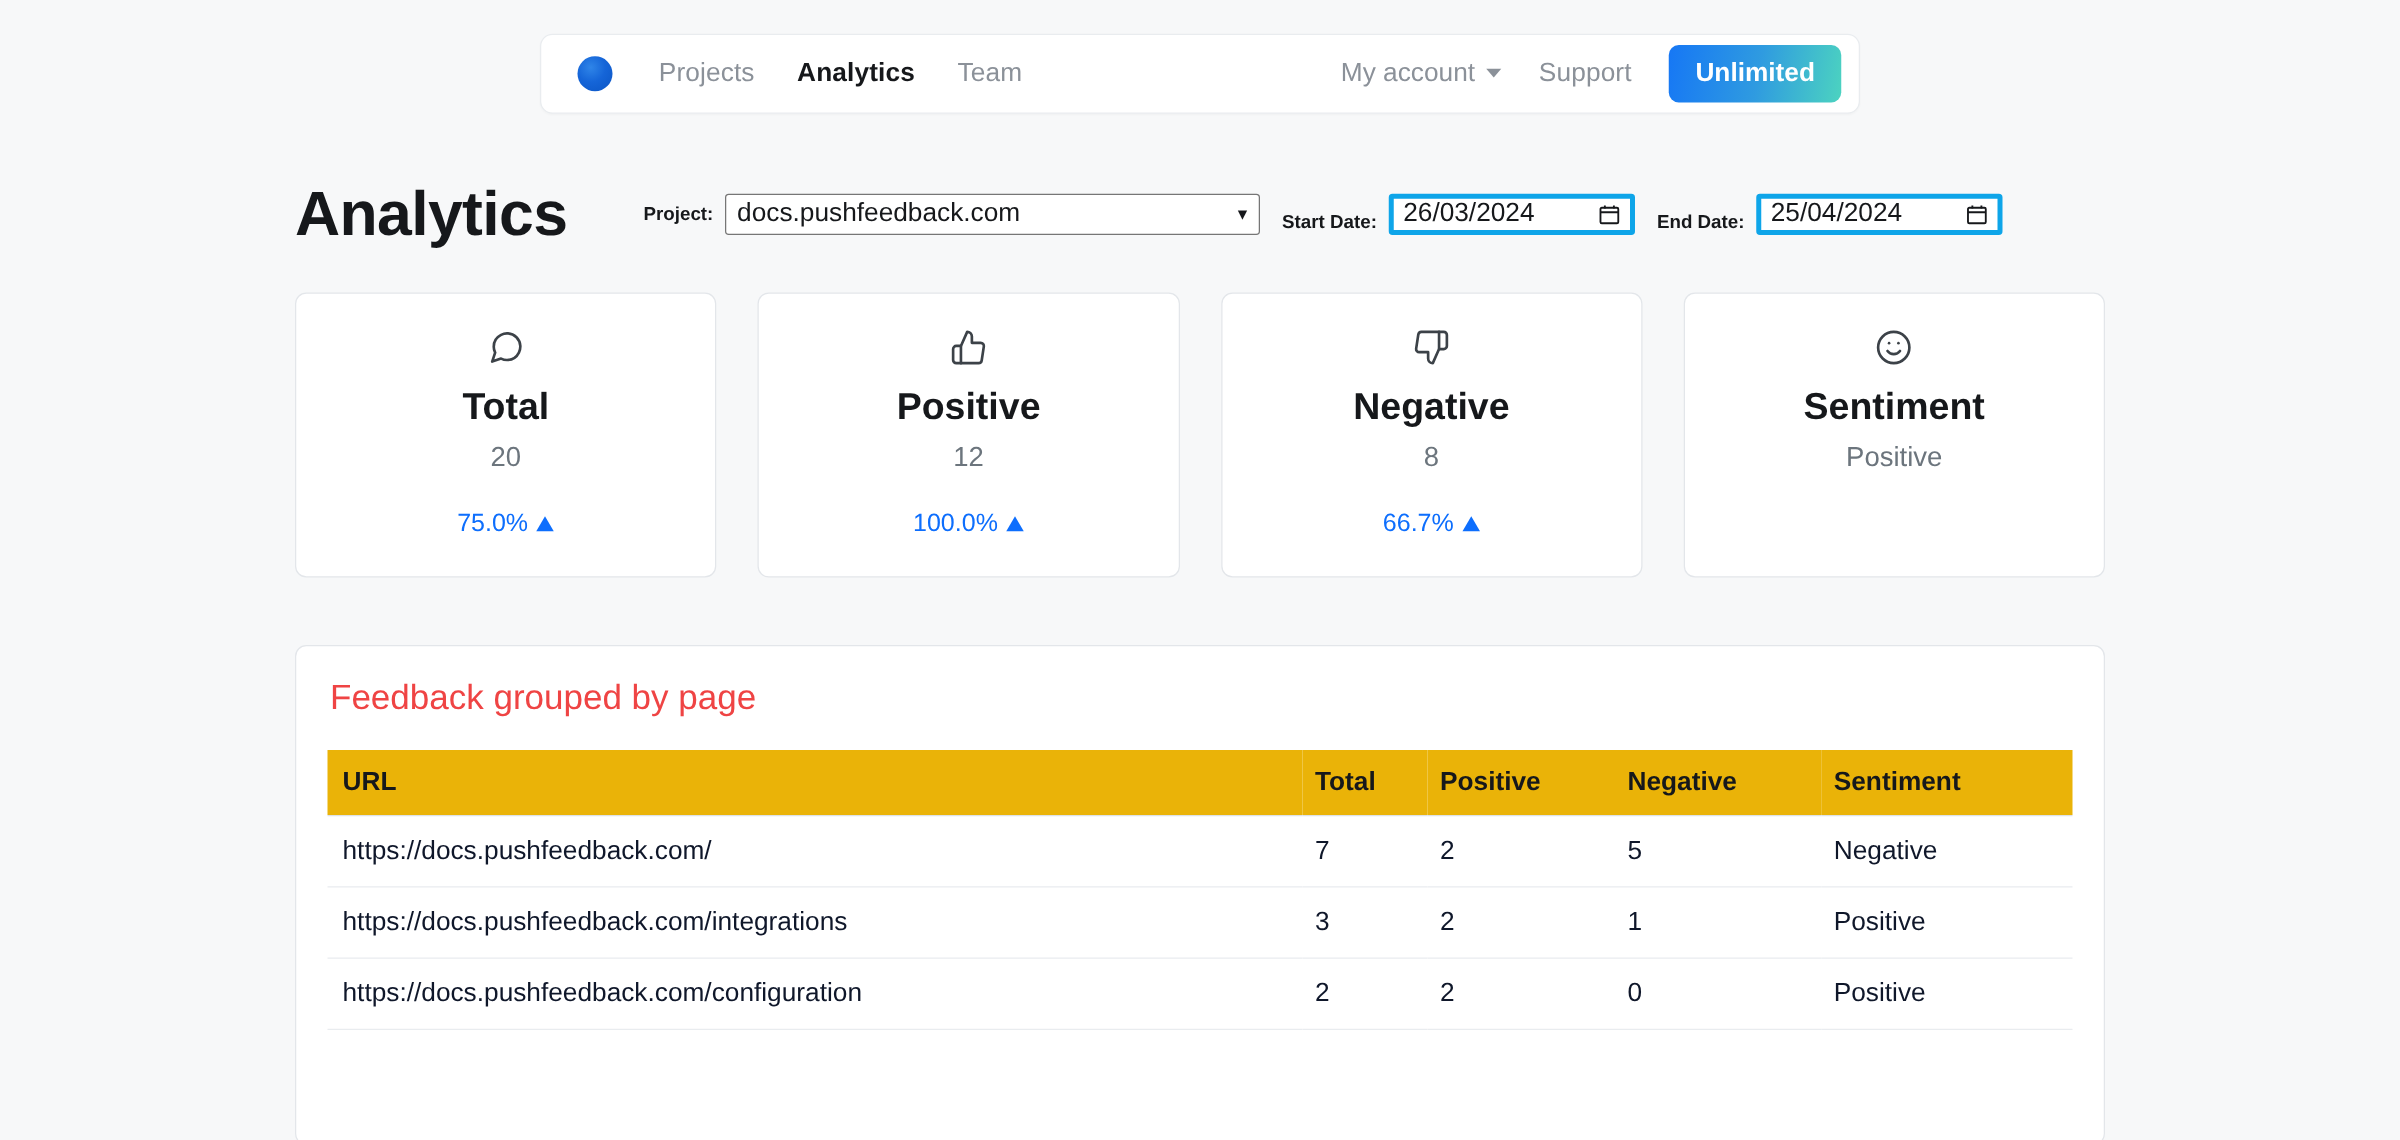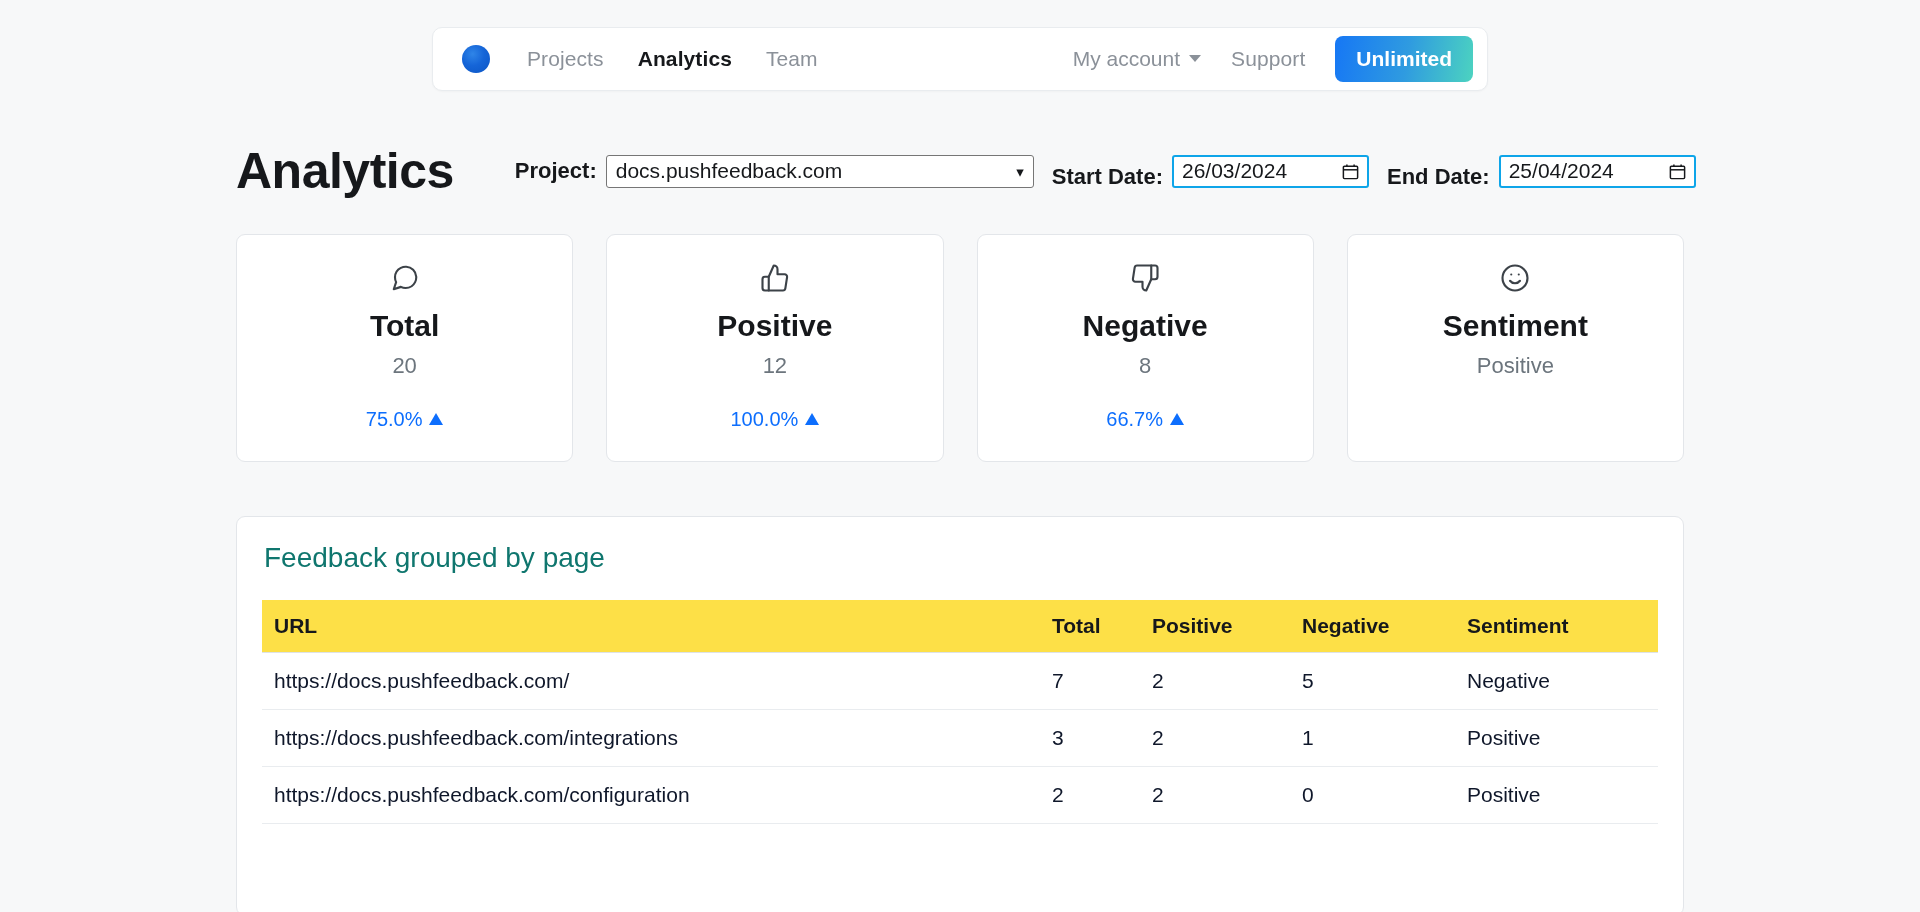--- a/index.html
+++ b/index.html
@@ -108,21 +108,21 @@
     color: #16181b;
     line-height: 1;
   }
   .filters {
     display: flex;
     align-items: center;
     margin-left: 61px;
     gap: 0;
   }
   .filter-label {
-    font-size: 22px;
+    font-size: 15px;
     font-weight: 700;
     color: #16181b;
     margin-right: 9px;
     white-space: nowrap;
   }
   .filter-label.spaced { margin-left: 18px; margin-top: 12px; }
   .select-box {
     width: 428px;
     height: 33px;
     border: 1px solid #767676;
@@ -137,21 +137,21 @@
   }
   .select-box .chev {
     margin-left: auto;
     font-size: 15px;
     color: #16181b;
     line-height: 1;
   }
   .date-box {
     width: 197px;
     height: 33px;
-    border: 2px solid #0ea5e9;
+    border: 4px solid #0ea5e9;
     border-radius: 3px;
     background: #ffffff;
     display: flex;
     align-items: center;
     padding: 0 8px;
     font-size: 21px;
     color: #16181b;
   }
   .cal-ico {
     margin-left: auto;
@@ -219,30 +219,30 @@
     background: #ffffff;
     border: 1px solid #e3e6ea;
     border-radius: 9px;
     padding: 26px 25px 0 25px;
     height: 400px;
     overflow: hidden;
   }
   .panel-title {
     font-size: 28px;
     font-weight: 400;
-    color: #0f766e;
+    color: #ef4444;
     margin: 0 0 26px 2px;
     line-height: 1.1;
   }
   table {
     width: 100%;
     border-collapse: collapse;
     font-size: 21px;
   }
-  thead tr { background: #fde047; }
+  thead tr { background: #eab308; }
   th {
     text-align: left;
     font-weight: 700;
     color: #16181b;
     padding: 14px 10px;
     border-bottom: 1px solid #dee2e6;
     white-space: nowrap;
   }
   td {
     padding: 16px 10px;

